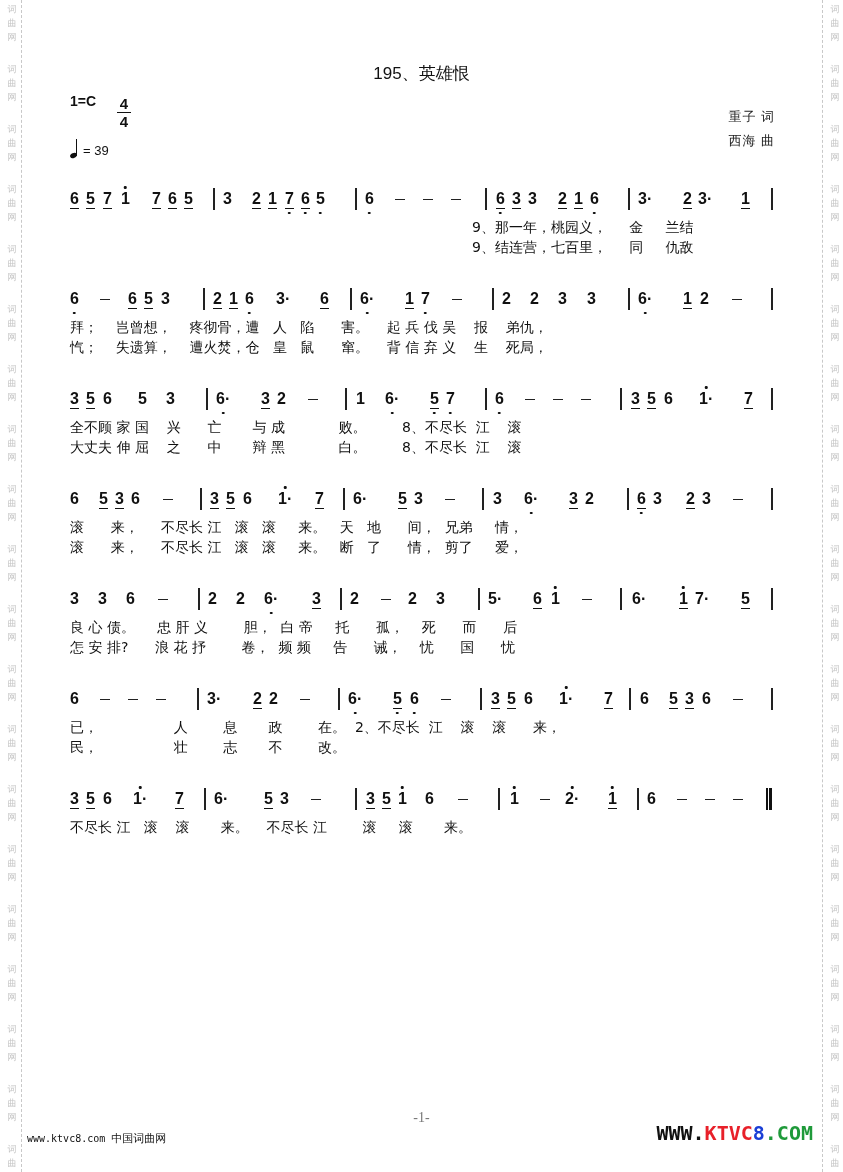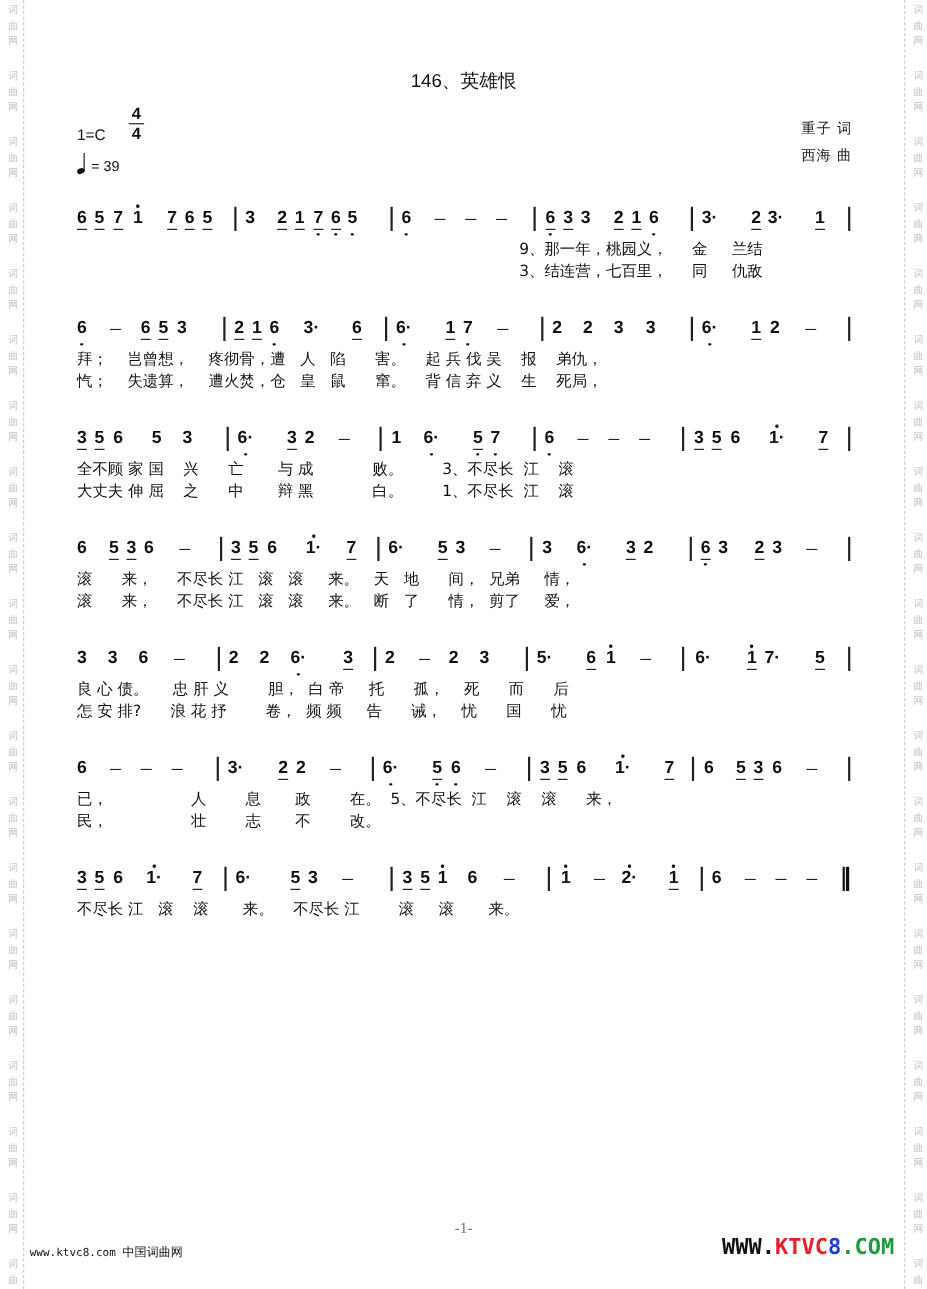--- a/index.html
+++ b/index.html
@@ -1,21 +1,21 @@
 <!DOCTYPE html>
 <html><head>
 <meta charset="utf-8">
 <style>
   html, body { margin: 0; padding: 0; background: #fff; }
   body { width: 843px; height: 1172px; position: relative; overflow: hidden;
          font-family: "Liberation Sans", "DejaVu Sans", sans-serif; color: #111; }
   .side-line { position: absolute; top: 0; bottom: 0; width: 0; border-left: 1px dashed #c8c8c8; }
   .wm { position: absolute; width: 14px; font-size: 9px; line-height: 14px; color: #c4c4c4; text-align: center; }
   .title { position: absolute; top: 62px; left: 0; width: 843px; text-align: center; font-size: 17px; color: #111; }
-  .key { position: absolute; left: 70px; top: 114px; font-size: 14px; font-weight: normal; }
+  .key { position: absolute; left: 70px; top: 93px; font-size: 14px; font-weight: bold; }
   .ts { position: absolute; left: 117px; top: 96px; width: 14px; text-align: center; font-weight: bold; font-size: 15px; line-height: 15px; }
   .ts .bar { border-top: 1.5px solid #111; margin: 1px 0; }
   .tempo { position: absolute; left: 70px; top: 138px; font-size: 13px; display: flex; align-items: flex-end; }
   .quarter { position: relative; width: 10px; height: 20px; margin-right: 3px; }
   .quarter .head { position: absolute; bottom: 0; left: 0; width: 7px; height: 5px; background: #111; border-radius: 50%; transform: rotate(-25deg); }
   .quarter .stem { position: absolute; bottom: 2px; left: 6px; width: 1px; height: 17px; background: #111; }
   .credit { position: absolute; right: 68px; font-size: 13px; color: #222; letter-spacing: 1px; }
   .row { position: absolute; left: 0; width: 843px; }
   .n { position: absolute; font-weight: bold; font-size: 16px; line-height: 18px; font-family: "Liberation Sans", sans-serif; }
   .n.ul { border-bottom: 1.5px solid #111; }
@@ -75,21 +75,21 @@
     <div class="wm" style="left: 828px; top: 722px;">词<br>曲<br>网</div>
     <div class="wm" style="left: 828px; top: 782px;">词<br>曲<br>网</div>
     <div class="wm" style="left: 828px; top: 842px;">词<br>曲<br>网</div>
     <div class="wm" style="left: 828px; top: 902px;">词<br>曲<br>网</div>
     <div class="wm" style="left: 828px; top: 962px;">词<br>曲<br>网</div>
     <div class="wm" style="left: 828px; top: 1022px;">词<br>曲<br>网</div>
     <div class="wm" style="left: 828px; top: 1082px;">词<br>曲<br>网</div>
     <div class="wm" style="left: 828px; top: 1142px;">词<br>曲<br>网</div>
   </div>
 
-<div class="title">146、英雄恨</div>
+<div class="title">195、英雄恨</div>
 <div class="key">1=C</div>
 <div class="ts">
   <div>4</div>
   <div class="bar"></div>
   <div>4</div>
 </div>
 <div class="tempo">
   <span class="quarter">
       <span class="head"></span>
       <span class="stem"></span>
@@ -127,21 +127,21 @@
       <span class="n ul" style="left: 558px;">2</span>
       <span class="n ul" style="left: 574px;">1</span>
       <span class="n dot-lo" style="left: 590px;">6</span>
       <span class="barline" style="left: 628px; top: -2px;"></span>
       <span class="n" style="left: 638px;">3·</span>
       <span class="n ul" style="left: 683px;">2</span>
       <span class="n" style="left: 698px;">3·</span>
       <span class="n ul" style="left: 741px;">1</span>
       <span class="barline" style="left: 771px; top: -2px;"></span>
       <span class="lyr" style="left: 472px; top: 29px;">9、那一年，桃园义，     金     兰结</span>
-      <span class="lyr" style="left: 472px; top: 49px;">3、结连营，七百里，     同     仇敌</span>
+      <span class="lyr" style="left: 472px; top: 49px;">9、结连营，七百里，     同     仇敌</span>
     </div>
     <div class="row" style="top: 290px;">
       <span class="n dot-lo" style="left: 70px;">6</span>
       <span class="dash" style="left: 100px; top: 9px;"></span>
       <span class="n ul" style="left: 128px;">6</span>
       <span class="n ul" style="left: 144px;">5</span>
       <span class="n" style="left: 161px;">3</span>
       <span class="barline" style="left: 203px; top: -2px;"></span>
       <span class="n ul" style="left: 213px;">2</span>
       <span class="n ul" style="left: 229px;">1</span>
@@ -188,22 +188,22 @@
       <span class="dash" style="left: 525px; top: 9px;"></span>
       <span class="dash" style="left: 553px; top: 9px;"></span>
       <span class="dash" style="left: 581px; top: 9px;"></span>
       <span class="barline" style="left: 620px; top: -2px;"></span>
       <span class="n ul" style="left: 631px;">3</span>
       <span class="n ul" style="left: 647px;">5</span>
       <span class="n" style="left: 664px;">6</span>
       <span class="n dot-hi" style="left: 699px;">1·</span>
       <span class="n ul" style="left: 744px;">7</span>
       <span class="barline" style="left: 771px; top: -2px;"></span>
-      <span class="lyr" style="left: 70px; top: 29px;">全不顾 家 国    兴      亡       与 成            败。        3、不尽长  江    滚</span>
-      <span class="lyr" style="left: 70px; top: 49px;">大丈夫 伸 屈    之      中       辩 黑            白。        1、不尽长  江    滚</span>
+      <span class="lyr" style="left: 70px; top: 29px;">全不顾 家 国    兴      亡       与 成            败。        8、不尽长  江    滚</span>
+      <span class="lyr" style="left: 70px; top: 49px;">大丈夫 伸 屈    之      中       辩 黑            白。        8、不尽长  江    滚</span>
     </div>
     <div class="row" style="top: 490px;">
       <span class="n" style="left: 70px;">6</span>
       <span class="n ul" style="left: 99px;">5</span>
       <span class="n ul" style="left: 115px;">3</span>
       <span class="n" style="left: 131px;">6</span>
       <span class="dash" style="left: 163px; top: 9px;"></span>
       <span class="barline" style="left: 200px; top: -2px;"></span>
       <span class="n ul" style="left: 210px;">3</span>
       <span class="n ul" style="left: 226px;">5</span>
@@ -280,21 +280,21 @@
       <span class="n" style="left: 524px;">6</span>
       <span class="n dot-hi" style="left: 559px;">1·</span>
       <span class="n ul" style="left: 604px;">7</span>
       <span class="barline" style="left: 629px; top: -2px;"></span>
       <span class="n" style="left: 640px;">6</span>
       <span class="n ul" style="left: 669px;">5</span>
       <span class="n ul" style="left: 685px;">3</span>
       <span class="n" style="left: 702px;">6</span>
       <span class="dash" style="left: 733px; top: 9px;"></span>
       <span class="barline" style="left: 771px; top: -2px;"></span>
-      <span class="lyr" style="left: 70px; top: 29px;">已，                 人        息       政        在。  5、不尽长  江    滚    滚      来，</span>
+      <span class="lyr" style="left: 70px; top: 29px;">已，                 人        息       政        在。  2、不尽长  江    滚    滚      来，</span>
       <span class="lyr" style="left: 70px; top: 49px;">民，                 壮        志       不        改。</span>
     </div>
     <div class="row" style="top: 790px;">
       <span class="n ul" style="left: 70px;">3</span>
       <span class="n ul" style="left: 86px;">5</span>
       <span class="n" style="left: 103px;">6</span>
       <span class="n dot-hi" style="left: 133px;">1·</span>
       <span class="n ul" style="left: 175px;">7</span>
       <span class="barline" style="left: 204px; top: -2px;"></span>
       <span class="n" style="left: 214px;">6·</span>

